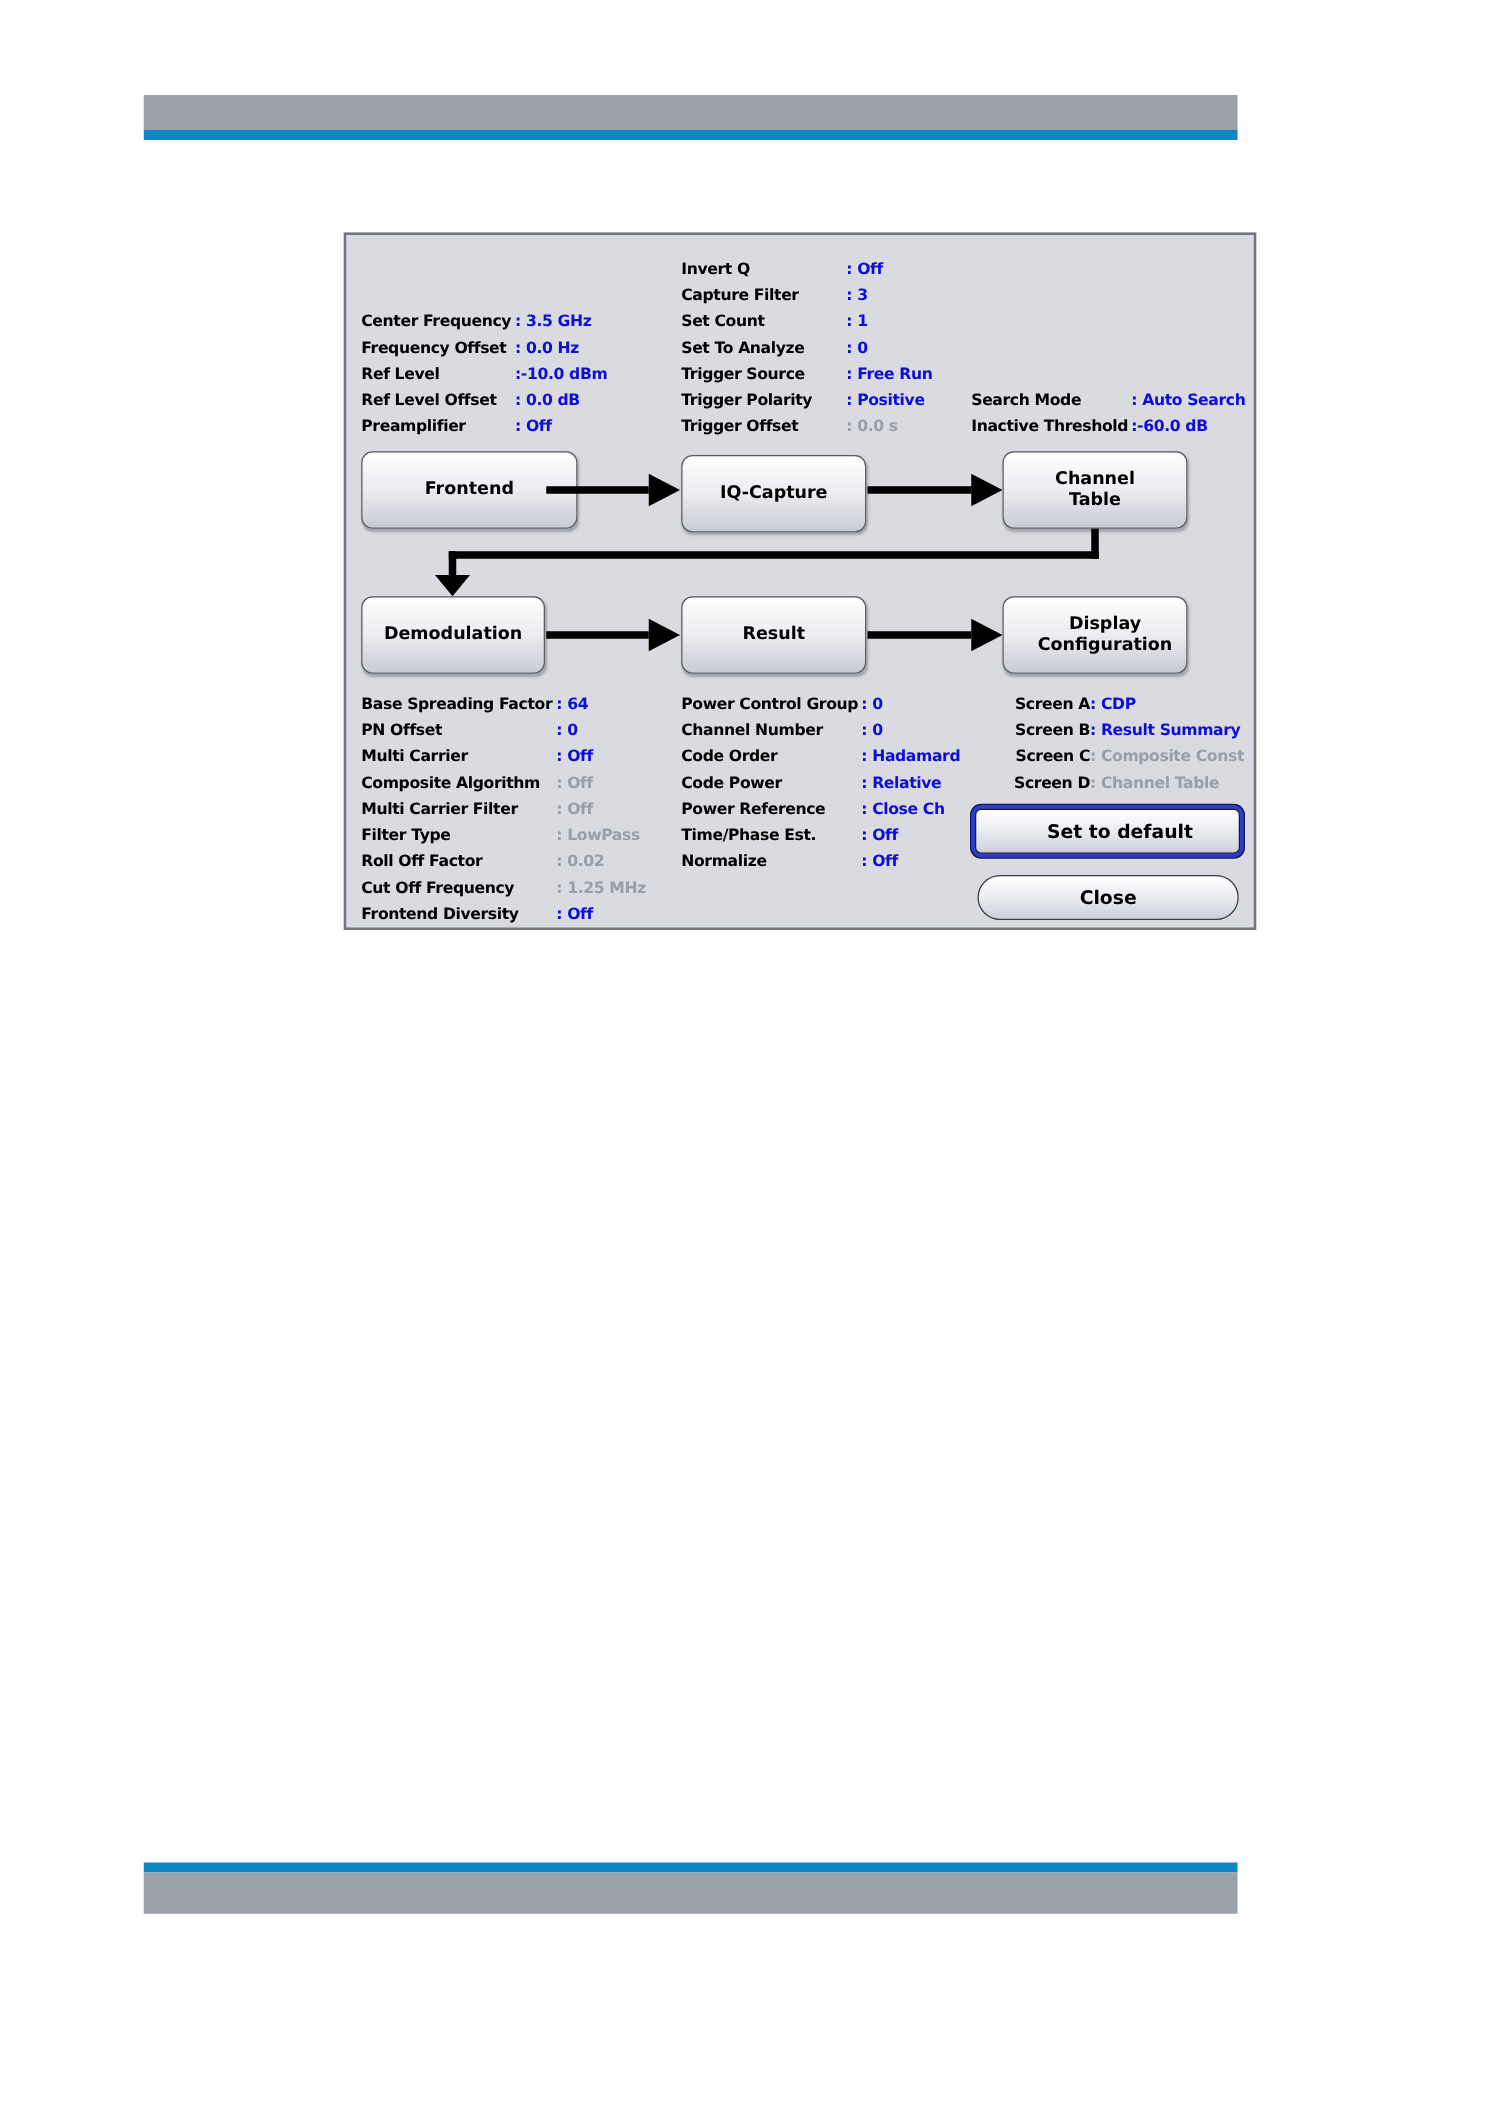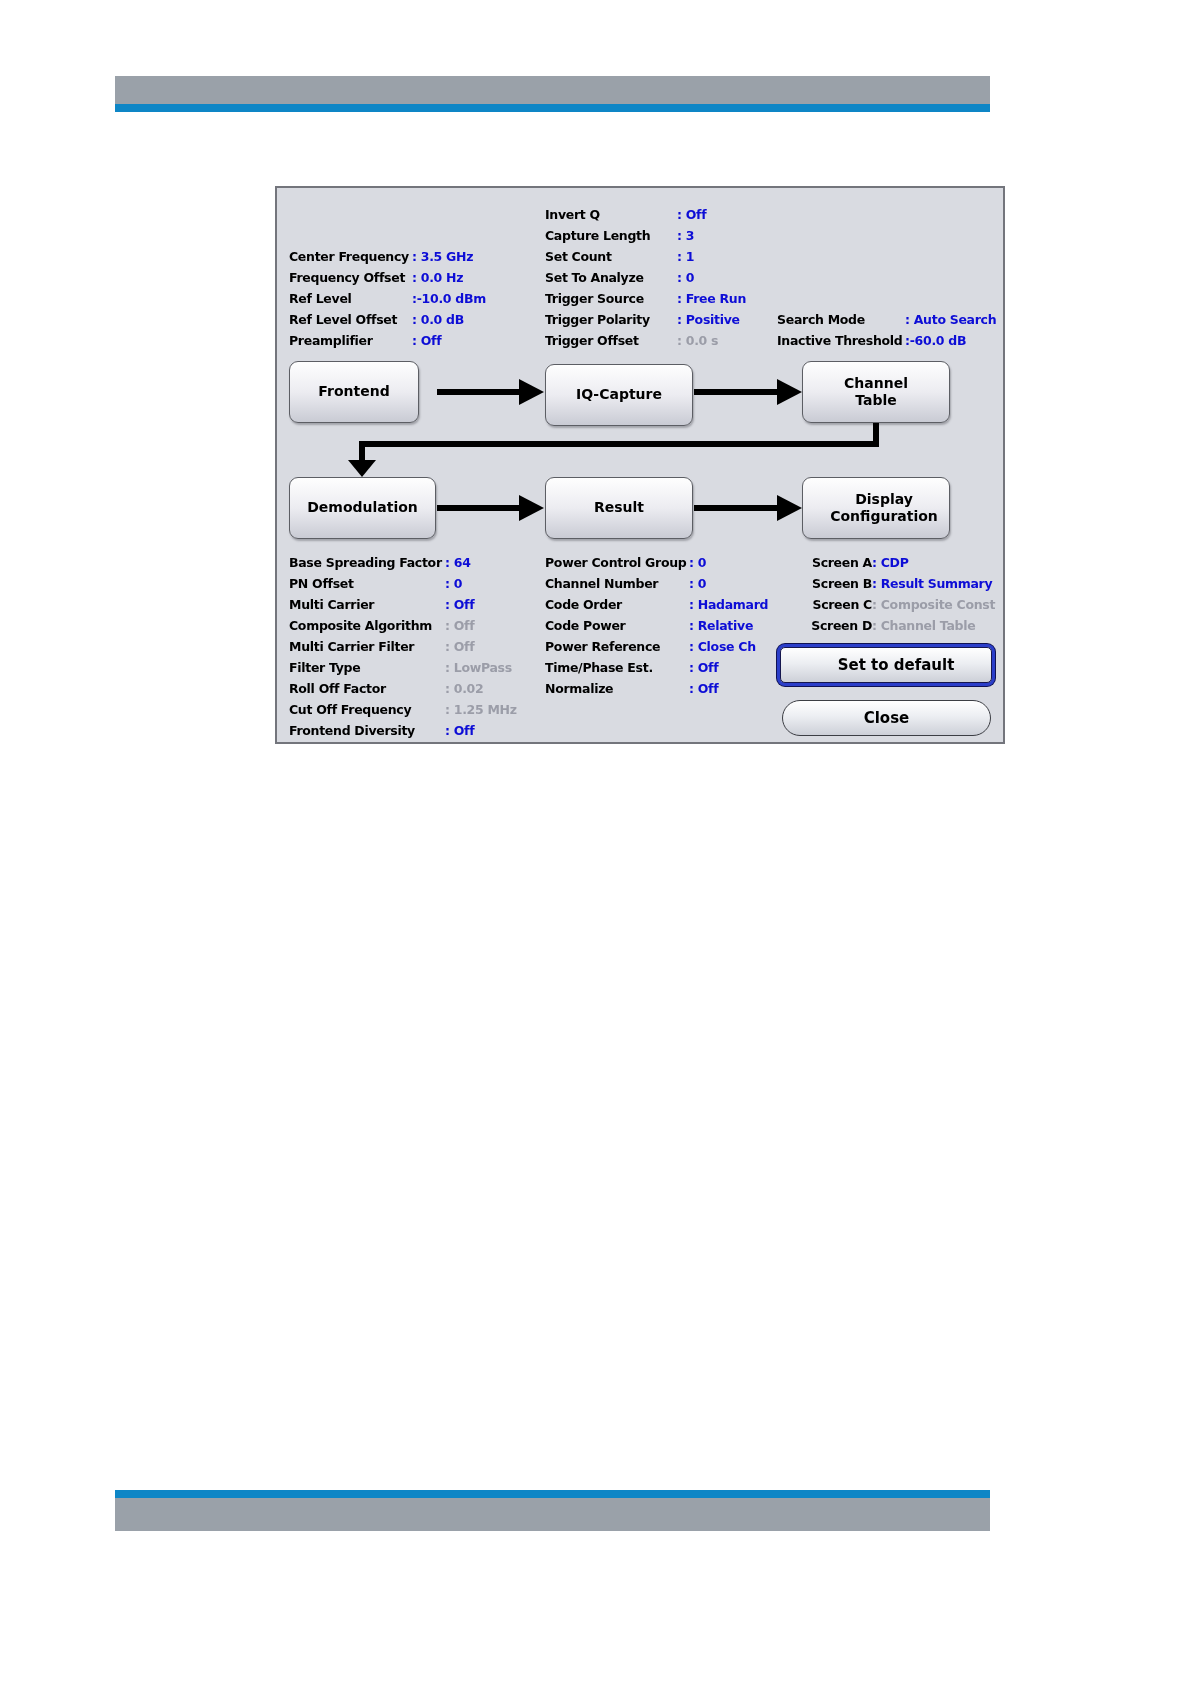--- a/index.html
+++ b/index.html
@@ -71,21 +71,21 @@
 <div class="bar" id="bottom-bar"></div>
 
 <div class="dialog">
 
   <div class="scol" style="left:268px; top:16px;">
     <div class="srow">
         <span class="lbl lw132">Invert Q</span>
         <span class="val">: Off</span>
       </div>
     <div class="srow">
-        <span class="lbl lw132">Capture Length</span>
+        <span class="lbl lw132">Capture Filter</span>
         <span class="val">: 3</span>
       </div>
     <div class="srow">
         <span class="lbl lw132">Set Count</span>
         <span class="val">: 1</span>
       </div>
     <div class="srow">
         <span class="lbl lw132">Set To Analyze</span>
         <span class="val">: 0</span>
       </div>
@@ -130,21 +130,21 @@
     <div class="srow">
         <span class="lbl lw128">Search Mode</span>
         <span class="val">: Auto Search</span>
       </div>
     <div class="srow">
         <span class="lbl lw128">Inactive Threshold</span>
         <span class="val">:-60.0 dB</span>
       </div>
   </div>
 
-  <div class="fbox" style="left:12px;  top:173px; width:130px;">Frontend</div>
+  <div class="fbox" style="left:12px;  top:173px; width:173px;">Frontend</div>
   <div class="fbox" style="left:268px; top:176px;">IQ-Capture</div>
   <div class="fbox" style="left:525px; top:173px;">Channel
 Table</div>
 
   <div class="abody" style="left:160px; top:201px; width:82px;"></div>
   <div class="ahead-r" style="left:242px; top:191px;"></div>
   <div class="abody" style="left:417px; top:201px; width:83px;"></div>
   <div class="ahead-r" style="left:500px; top:191px;"></div>
 
   <div class="cline" style="left:596px; top:235px; width:6px; height:24px;"></div>

